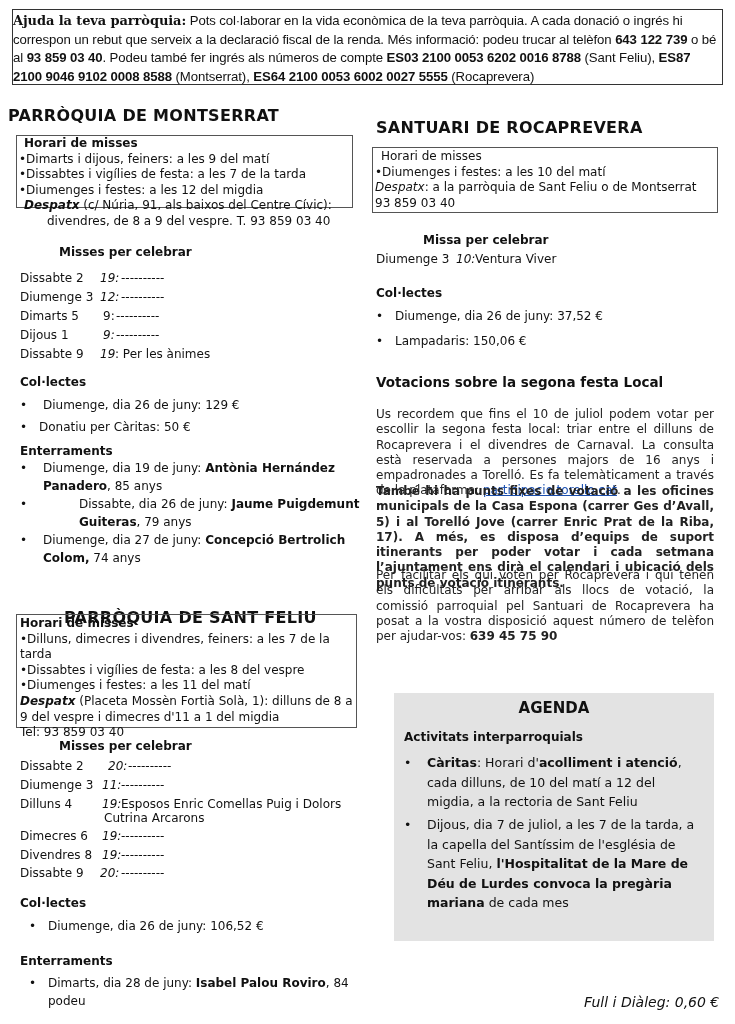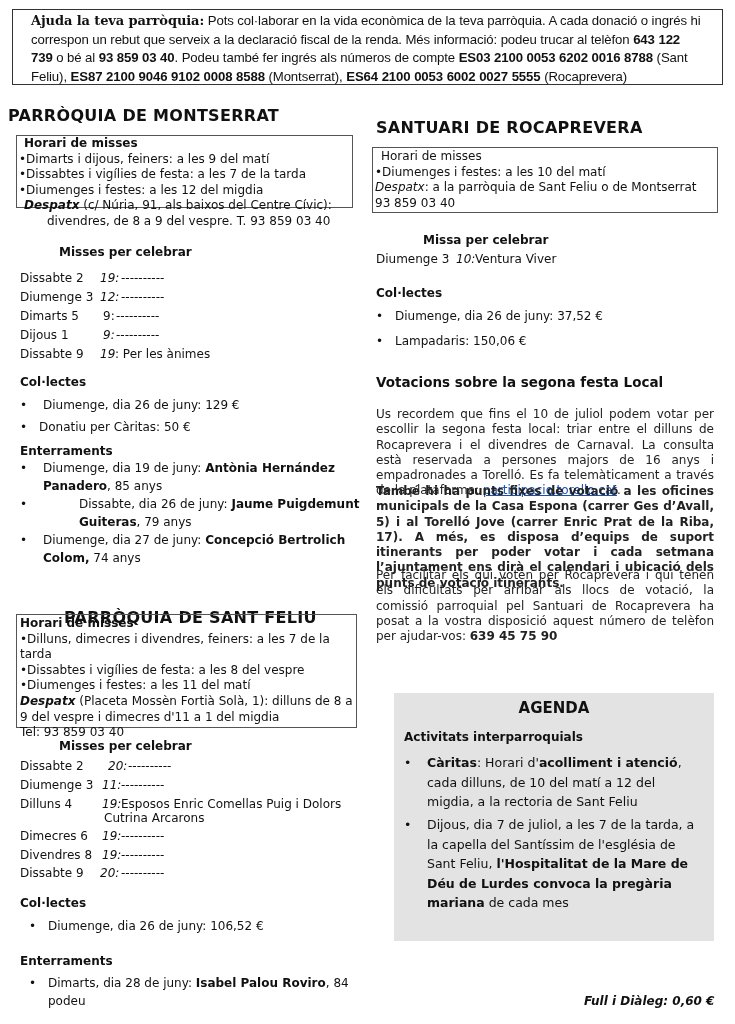--- a/index.html
+++ b/index.html
@@ -1,21 +1,21 @@
 <!DOCTYPE html>
 <html><head>
 <meta charset="utf-8">
 <style>
   html, body { margin:0; padding:0; background:#ffffff; }
   body { width:735px; height:1024px; position:relative; overflow:hidden; color:#111; font-family:"DejaVu Sans", sans-serif; }
   b, strong { font-weight:bold; }
 
   
   .banner { position:absolute; left:12px; top:9px; width:711px; height:76px; border:1.5px solid #333; box-sizing:border-box;
-            padding:2px 18px; font-family:"Liberation Sans", sans-serif; font-size:13.2px; line-height:18.5px; letter-spacing:-0.1px; }
+            padding:2px 0; font-family:"Liberation Sans", sans-serif; font-size:13.2px; line-height:18.5px; letter-spacing:-0.1px; }
   .banner .lead { font-family:"DejaVu Serif", serif; font-weight:bold; font-size:13px; }
 
   .sec-title { position:absolute; font-weight:bold; font-size:16px; letter-spacing:0.3px; }
   .box { position:absolute; border:1px solid #555; box-sizing:border-box; font-size:12px; line-height:15.6px; }
   .box .bhead { font-weight:bold; }
   .box .bl::before { content:"\2022 "; }
   .sub { position:absolute; font-weight:bold; font-size:12px; }
   .row { position:absolute; font-size:12px; white-space:nowrap; }
   .row .t { position:absolute; font-style:italic; }
   .row .d { position:absolute; }
@@ -26,21 +26,21 @@
   .para { position:absolute; left:376px; width:338px; font-size:12px; line-height:15.3px; text-align:justify; color:#222; }
   .para a { color:#1a4fb0; text-decoration:underline; }
 
   .agenda { position:absolute; left:394px; top:693px; width:320px; height:248px; background:#e3e3e3; }
   .agenda .atitle { position:absolute; left:0; width:100%; top:6px; text-align:center; font-weight:bold; font-size:15px; }
   .agenda .asub { position:absolute; left:10px; top:37px; font-weight:bold; font-size:12px; }
   .agenda .aitem { position:absolute; left:10px; width:300px; font-size:12.5px; line-height:19.5px; }
   .agenda .aitem .dot { position:absolute; left:0; }
   .agenda .aitem .tx { position:absolute; left:23px; width:272px; }
 
-  .footer { position:absolute; left:584px; top:994px; font-weight:bold; font-style:italic; font-size:12px; }
+  .footer { position:absolute; left:584px; top:994px; font-weight:normal; font-style:italic; font-size:14px; }
 </style>
 </head>
 <body>
 
 <div class="banner">
   <span class="lead">Ajuda la teva parròquia:</span><span> Pots col·laborar en la vida econòmica de la teva parròquia. A cada donació o ingrés hi correspon un rebut que serveix a la declaració fiscal de la renda. Més informació: podeu trucar al telèfon </span><b>643 122 739</b><span> o bé al </span><b>93 859 03 40</b><span>. Podeu també fer ingrés als números de compte </span><b>ES03 2100 0053 6202 0016 8788</b><span> (Sant Feliu), </span><b>ES87 2100 9046 9102 0008 8588</b><span> (Montserrat), </span><b>ES64 2100 0053 6002 0027 5555</b><span> (Rocaprevera)</span>
 </div>
 
 <div class="sec-title" style="left:8px;top:106px;">PARRÒQUIA DE MONTSERRAT</div>
 <div class="box" style="left:16px;top:135px;width:337px;height:73px;padding:0 0 0 2px;">

